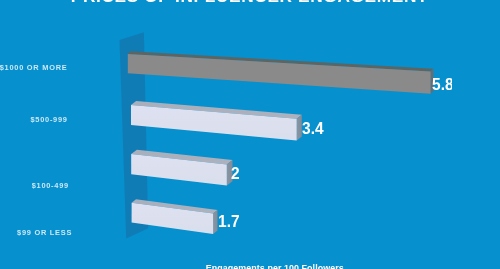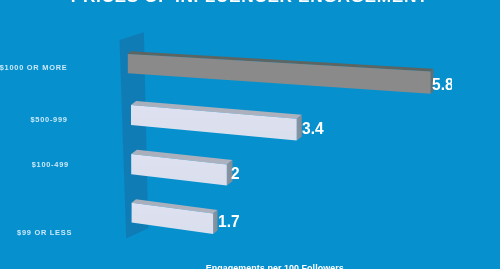--- a/index.html
+++ b/index.html
@@ -63,21 +63,21 @@
 
     <g>
       <polygon points="131.6,202.8 136.0,199.2 217.5,210.0 213.1,213.6" fill="url(#gGrayTop)"></polygon>
       <polygon points="213.1,213.6 217.5,210.0 217.5,230.4 213.1,234.0" fill="url(#gCap)"></polygon>
       <polygon points="131.6,202.8 213.1,213.6 213.1,234.0 131.6,222.4" fill="url(#gWhite)"></polygon>
     </g>
   </svg>
 
   <div class="cat" style="right:384.6px;top:62.6px;">$1000 OR MORE</div>
   <div class="cat" style="right:384.3px;top:114.8px;">$500-999</div>
-  <div class="cat" style="right:383.1px;top:160px;">$100-499</div>
+  <div class="cat" style="right:383.1px;top:181px;">$100-499</div>
   <div class="cat" style="right:379.9px;top:228px;">$99 OR LESS</div>
 
   <div class="val" style="left:431.6px;top:74.6px;">5.8</div>
   <div class="val" style="left:301.6px;top:118.6px;">3.4</div>
   <div class="val" style="left:231.0px;top:163.9px;">2</div>
   <div class="val" style="left:217.8px;top:212.4px;">1.7</div>
 
   <div class="caption">Engagements per 100 Followers</div>
 </div>
 

